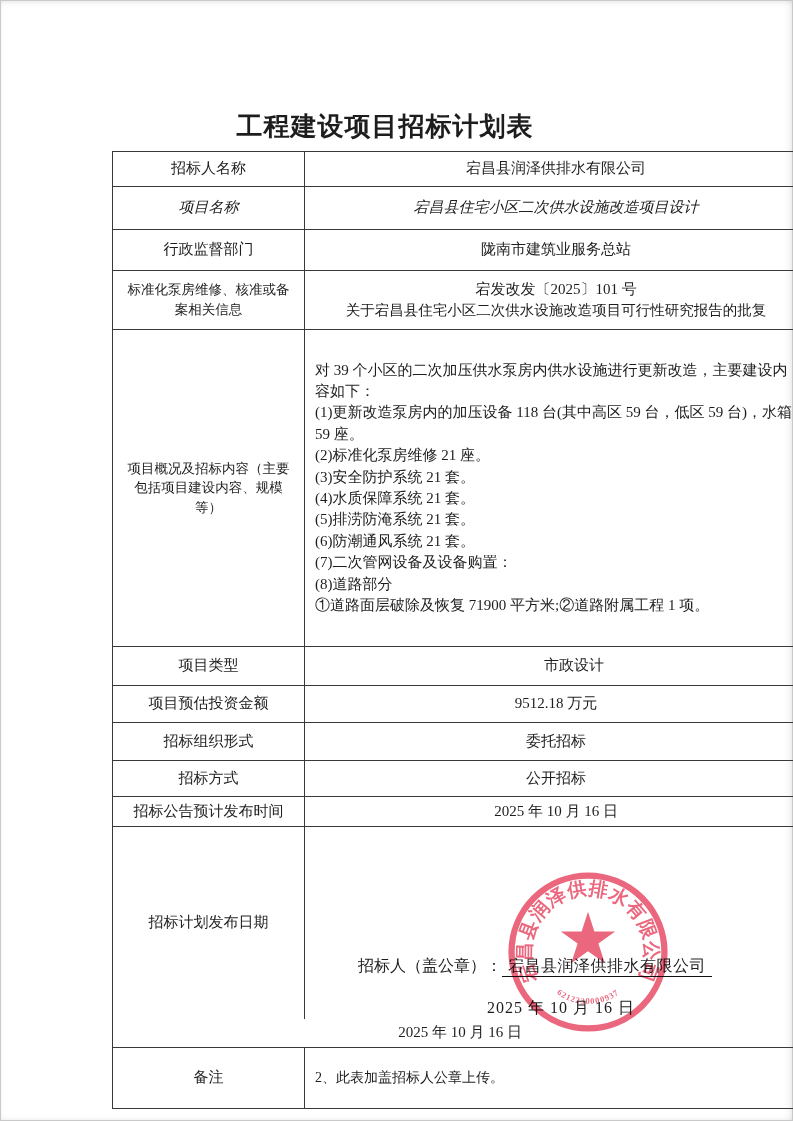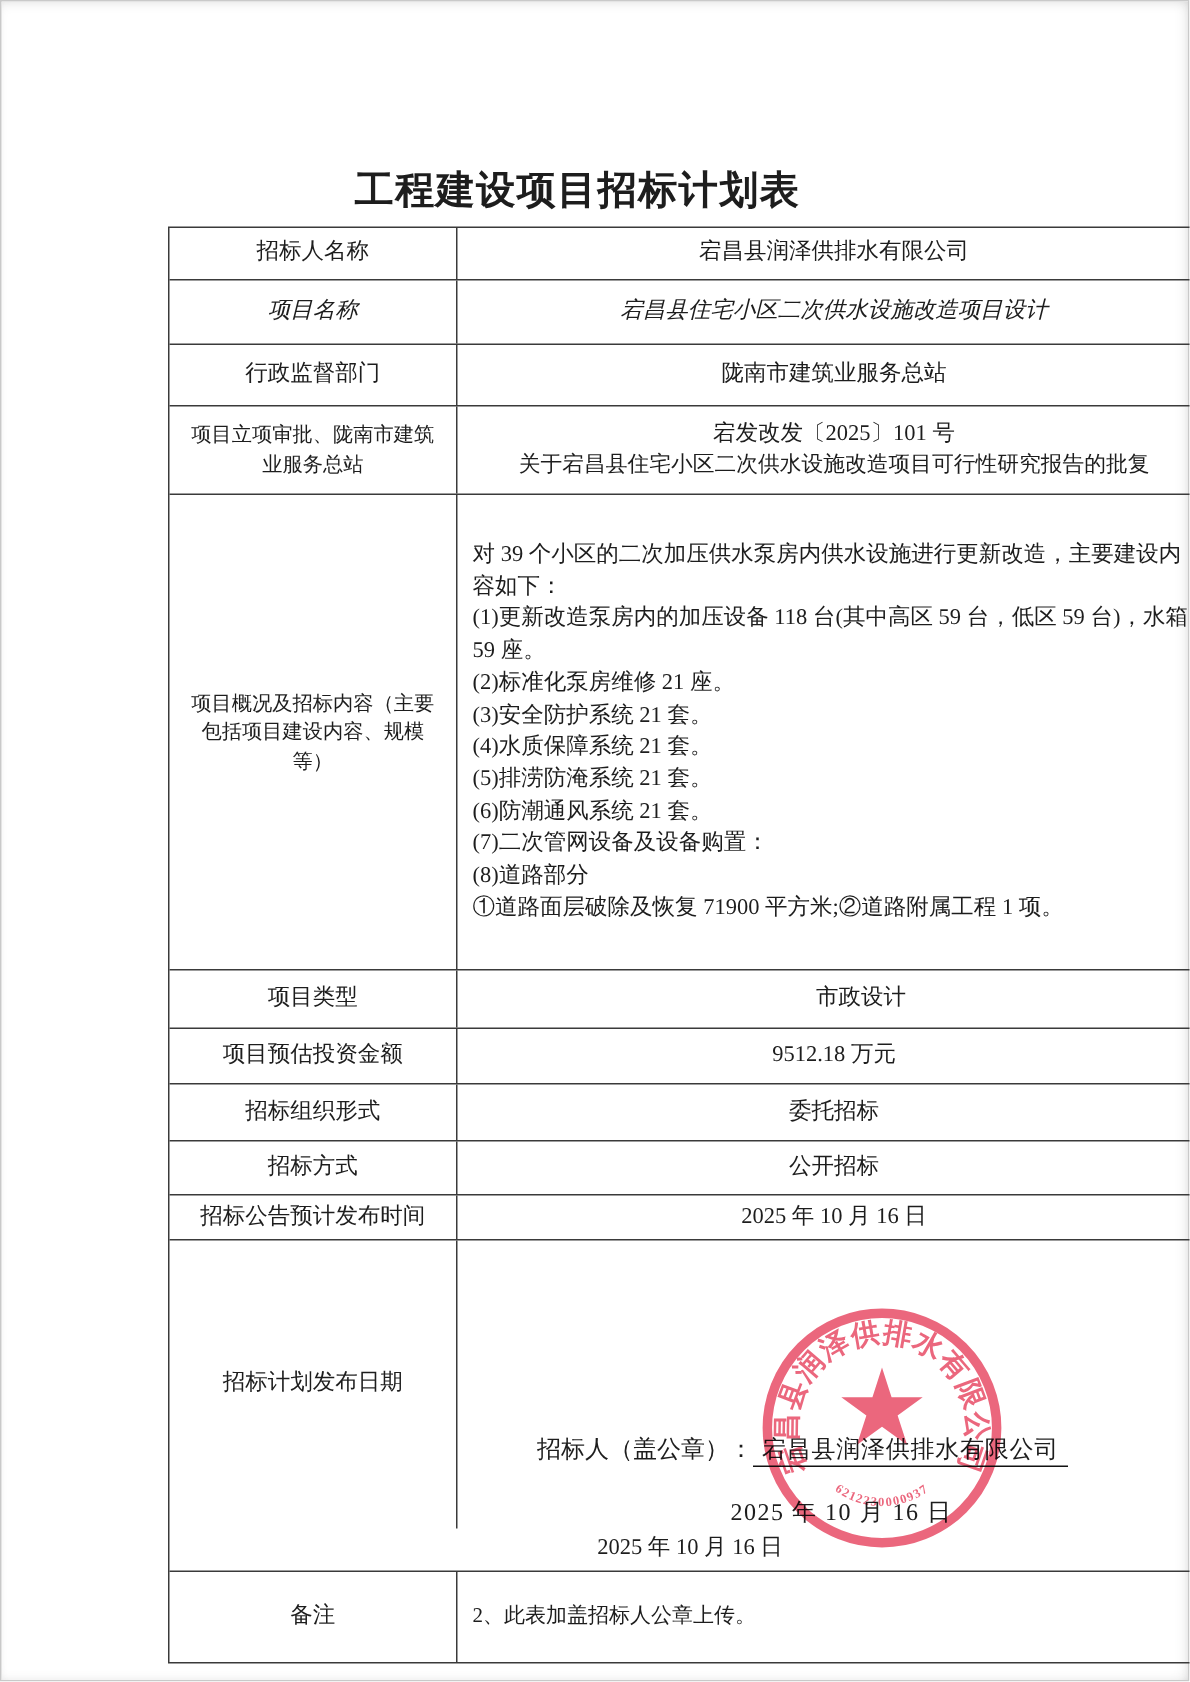--- a/index.html
+++ b/index.html
@@ -104,21 +104,21 @@
     <div class="cell-label">项目名称</div>
     <div class="cell-value">宕昌县住宅小区二次供水设施改造项目设计</div>
   </div>
 
   <div class="row r3">
     <div class="cell-label">行政监督部门</div>
     <div class="cell-value">陇南市建筑业服务总站</div>
   </div>
 
   <div class="row r4">
-    <div class="cell-label small-label">项目立项审批、陇南市建筑业服务总站</div>
+    <div class="cell-label small-label">标准化泵房维修、核准或备案相关信息</div>
     <div class="cell-value">
       <div>宕发改发〔2025〕101 号</div>
       <div class="tight-line">关于宕昌县住宅小区二次供水设施改造项目可行性研究报告的批复</div>
     </div>
   </div>
 
   <div class="row r5">
     <div class="cell-label small-label">项目概况及招标内容（主要包括项目建设内容、规模等）</div>
     <div class="cell-value left">
       <div class="content-line">对 39 个小区的二次加压供水泵房内供水设施进行更新改造，主要建设内容如下：</div>

